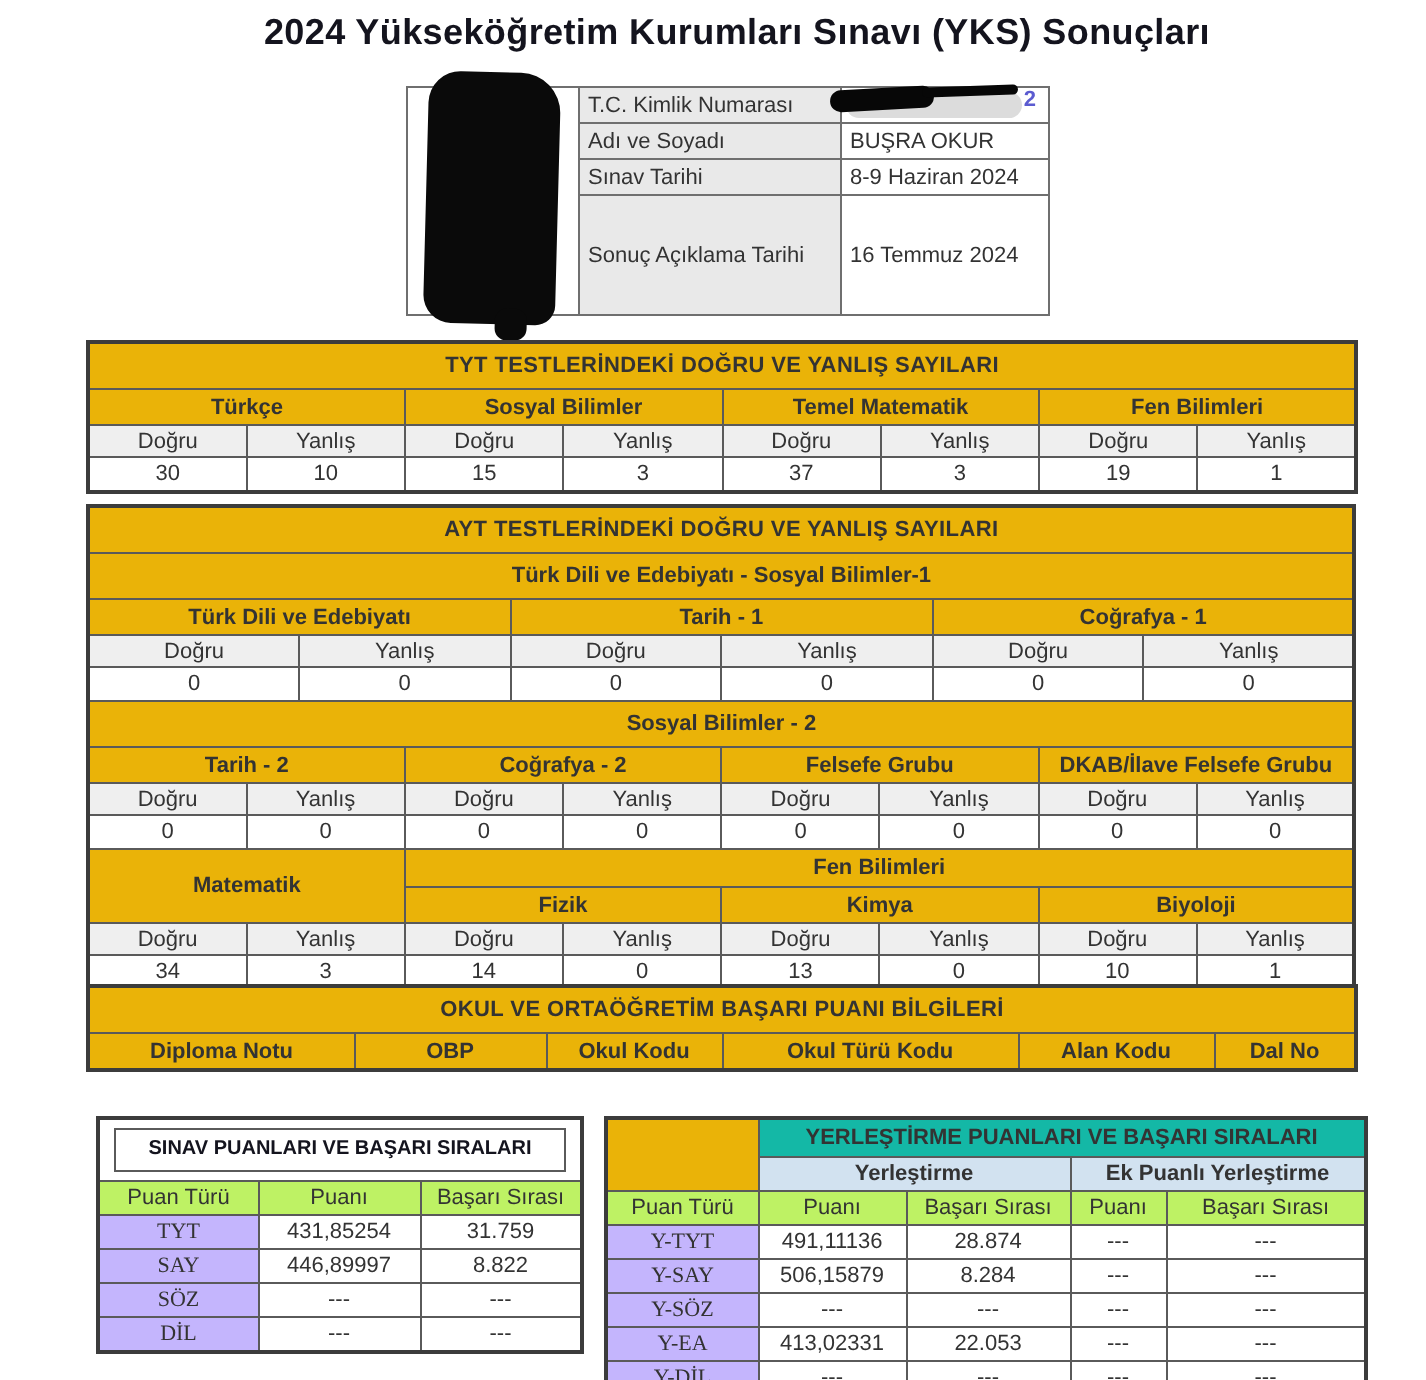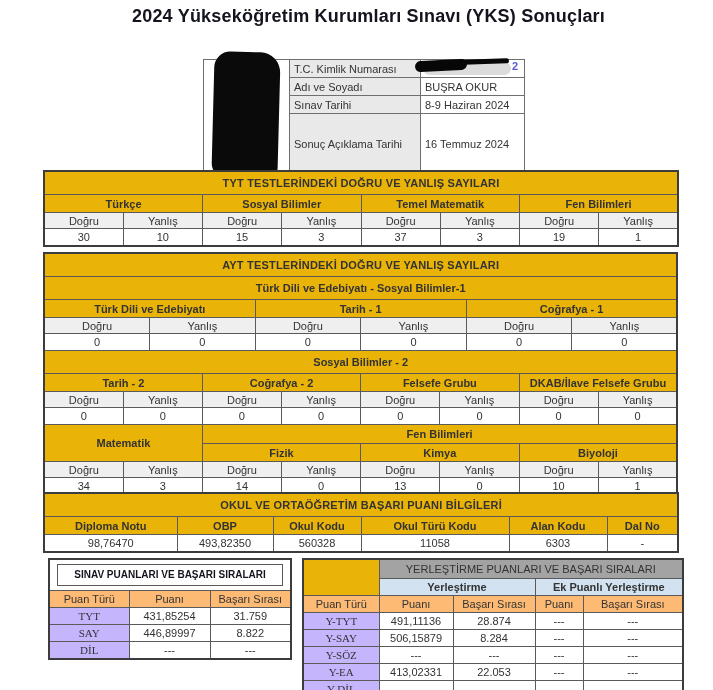--- a/index.html
+++ b/index.html
@@ -7,21 +7,21 @@
     width:713px;height:690px;background:#ffffff;
     font-family:"Liberation Sans", sans-serif;color:#222;
     position:relative;overflow:hidden;
   }
   .page-title{
     position:absolute;top:6px;left:0;width:713px;text-align:center;
     font-size:18px;font-weight:bold;color:#14141e;letter-spacing:.2px;padding-left:12px;
   }
   
   .info-wrap{position:absolute;left:203px;top:43px;}
-  table.info{border-collapse:collapse;table-layout:fixed;margin-top:16px;}
+  table.info{border-collapse:collapse;table-layout:fixed;}
   table.info td{
     border:1px solid #6f6f6f;font-size:11px;color:#333;
     padding:0 4px;vertical-align:middle;
   }
   table.info .lbl{background:#e9e9e9;width:122px;}
   table.info .val{background:#ffffff;width:95px;}
   table.info .photo-cell{width:85px;background:#fff;position:relative;padding:0;}
   .photo-blob{
     position:absolute;top:-8px;left:9px;width:66px;height:126px;
     background:#0a0a0a;border-radius:16px 20px 10px 14px;
@@ -80,23 +80,23 @@
     border:1px solid #5a5a5a;text-align:center;vertical-align:middle;
     font-size:11px;color:#333;padding:0 2px;overflow:hidden;white-space:nowrap;
   }
   table.bt{width:242px;}
   table.bt2{width:380px;}
   td.bt-title{height:30px;background:#fff;border-bottom:1px solid #5a5a5a;padding:0;}
   .bt-title-inner{
     margin:4px 5px;border:1px solid #5a5a5a;height:20px;line-height:20px;
     font-weight:bold;font-size:10px;color:#14141e;text-align:center;
   }
-  td.bt2-title{background:#a3a3a3;font-weight:normal;font-size:12px;color:#14141e;height:18px;}
+  td.bt2-title{background:#14b8a6;font-weight:bold;font-size:12px;color:#14141e;height:18px;}
   td.bt2-group{background:#d2e2f0;font-weight:bold;font-size:11.5px;color:#14141e;height:16px;}
-  td.bt-hd{background:#fdba74;height:16px;}
+  td.bt-hd{background:#bef264;height:16px;}
   td.bt-val{height:16px;background:#fff;}
   td.bt-key{background:#c4b5fd;font-family:Liberation Serif, serif;}
   .dash{color:#555;}
 </style>
 </head>
 <body>
 
 <div class="page-title">2024 Yükseköğretim Kurumları Sınavı (YKS) Sonuçları</div>
 
 <div class="info-wrap">
@@ -281,28 +281,20 @@
       <td colspan="6" class="blue title-c">OKUL VE ORTAÖĞRETİM BAŞARI PUANI BİLGİLERİ</td>
     </tr>
     <tr>
       <td class="blue subj">Diploma Notu</td>
       <td class="blue subj">OBP</td>
       <td class="blue subj">Okul Kodu</td>
       <td class="blue subj">Okul Türü Kodu</td>
       <td class="blue subj">Alan Kodu</td>
       <td class="blue subj">Dal No</td>
     </tr>
-    <tr>
-      <td class="val">98,76470</td>
-      <td class="val">493,82350</td>
-      <td class="val">560328</td>
-      <td class="val">11058</td>
-      <td class="val">6303</td>
-      <td class="val">-</td>
-    </tr>
   </tbody>
     </table>
 </div>
 
 <div class="bottom-pos">
 
   <table class="bt">
     <colgroup>
         <col style="width:80px">
         <col style="width:81px">
@@ -321,20 +313,25 @@
     </tr>
     <tr>
       <td class="bt-val bt-key">TYT</td>
       <td class="bt-val">431,85254</td>
       <td class="bt-val">31.759</td>
     </tr>
     <tr>
       <td class="bt-val bt-key">SAY</td>
       <td class="bt-val">446,89997</td>
       <td class="bt-val">8.822</td>
+    </tr>
+    <tr>
+      <td class="bt-val bt-key">SÖZ</td>
+      <td class="bt-val dash">---</td>
+      <td class="bt-val dash">---</td>
     </tr>
     <tr>
       <td class="bt-val bt-key">DİL</td>
       <td class="bt-val dash">---</td>
       <td class="bt-val dash">---</td>
     </tr>
   </tbody>
     </table>
 
   <table class="bt bt2">

